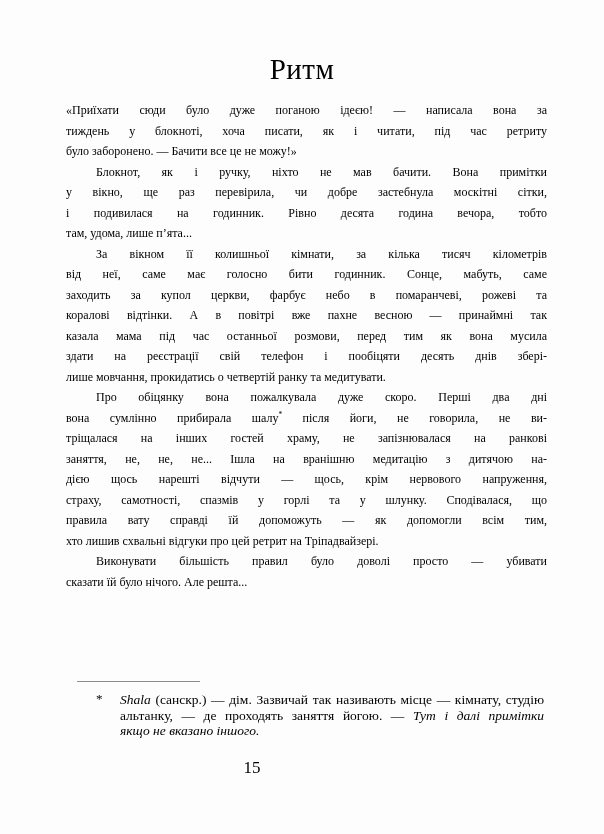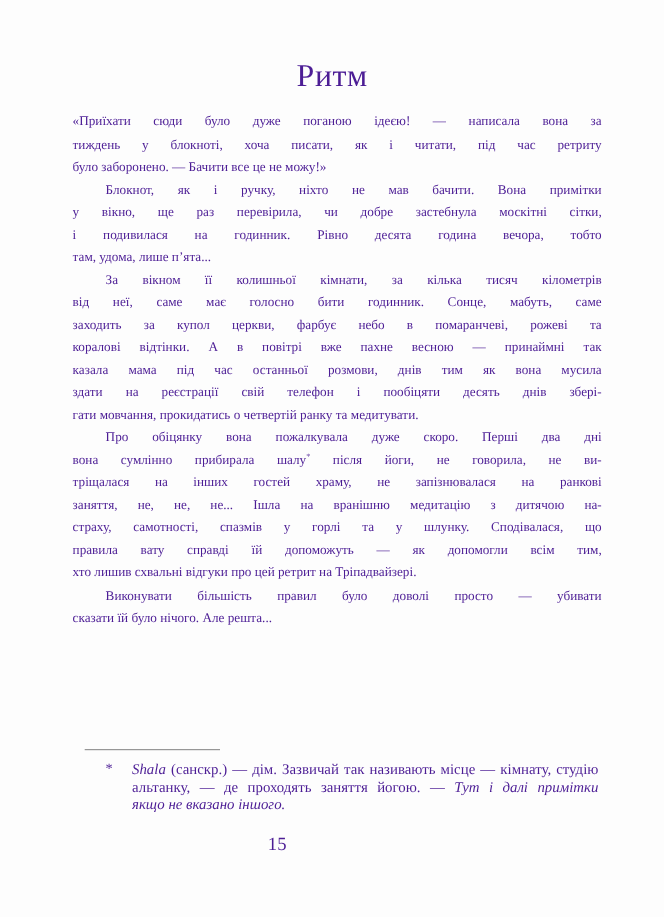--- a/index.html
+++ b/index.html
@@ -6,21 +6,21 @@
     margin: 0;
     padding: 0;
     background: #ffffff;
   }
   .page {
     position: relative;
     width: 604px;
     height: 834px;
     background: #fdfdfd;
     font-family: "Liberation Serif", "DejaVu Serif", serif;
-    color: #4c1d95;
+    color: #000000;
     overflow: hidden;
   }
   .chapter-title {
     position: absolute;
     top: 52px;
     left: 0;
     width: 604px;
     text-align: center;
     font-size: 29px;
     line-height: 34px;
@@ -100,29 +100,30 @@
         <div class="line indent"><span>Блокнот, як і ручку, ніхто не мав бачити. Вона примітки</span></div>
         <div class="line"><span>у вікно, ще раз перевірила, чи добре застебнула москітні сітки,</span></div>
         <div class="line"><span>і подивилася на годинник. Рівно десята година вечора, тобто</span></div>
         <div class="line last"><span>там, удома, лише п’ята...</span></div>
       </div>
       <div class="para">
         <div class="line indent"><span>За вікном її колишньої кімнати, за кілька тисяч кілометрів</span></div>
         <div class="line"><span>від неї, саме має голосно бити годинник. Сонце, мабуть, саме</span></div>
         <div class="line"><span>заходить за купол церкви, фарбує небо в помаранчеві, рожеві та</span></div>
         <div class="line"><span>коралові відтінки. А в повітрі вже пахне весною — принаймні так</span></div>
-        <div class="line"><span>казала мама під час останньої розмови, днів тим як вона мусила</span></div>
+        <div class="line"><span>казала мама під час останньої розмови, перед тим як вона мусила</span></div>
         <div class="line"><span>здати на реєстрації свій телефон і пообіцяти десять днів збері-</span></div>
-        <div class="line last"><span>гати мовчання, прокидатись о четвертій ранку та медитувати.</span></div>
+        <div class="line last"><span>лише мовчання, прокидатись о четвертій ранку та медитувати.</span></div>
       </div>
       <div class="para">
         <div class="line indent"><span>Про обіцянку вона пожалкувала дуже скоро. Перші два дні</span></div>
         <div class="line"><span>вона сумлінно прибирала шалу</span><span class="sup">*</span><span> після йоги, не говорила, не ви-</span></div>
         <div class="line"><span>тріщалася на інших гостей храму, не запізнювалася на ранкові</span></div>
         <div class="line"><span>заняття, не, не, не... Ішла на вранішню медитацію з дитячою на-</span></div>
+        <div class="line"><span>дією щось нарешті відчути — щось, крім нервового напруження,</span></div>
         <div class="line"><span>страху, самотності, спазмів у горлі та у шлунку. Сподівалася, що</span></div>
         <div class="line"><span>правила вату справді їй допоможуть — як допомогли всім тим,</span></div>
         <div class="line last"><span>хто лишив схвальні відгуки про цей ретрит на Тріпадвайзері.</span></div>
       </div>
       <div class="para">
         <div class="line indent"><span>Виконувати більшість правил було доволі просто — убивати</span></div>
         <div class="line last"><span>сказати їй було нічого. Але решта...</span></div>
       </div>
     </div>
 

